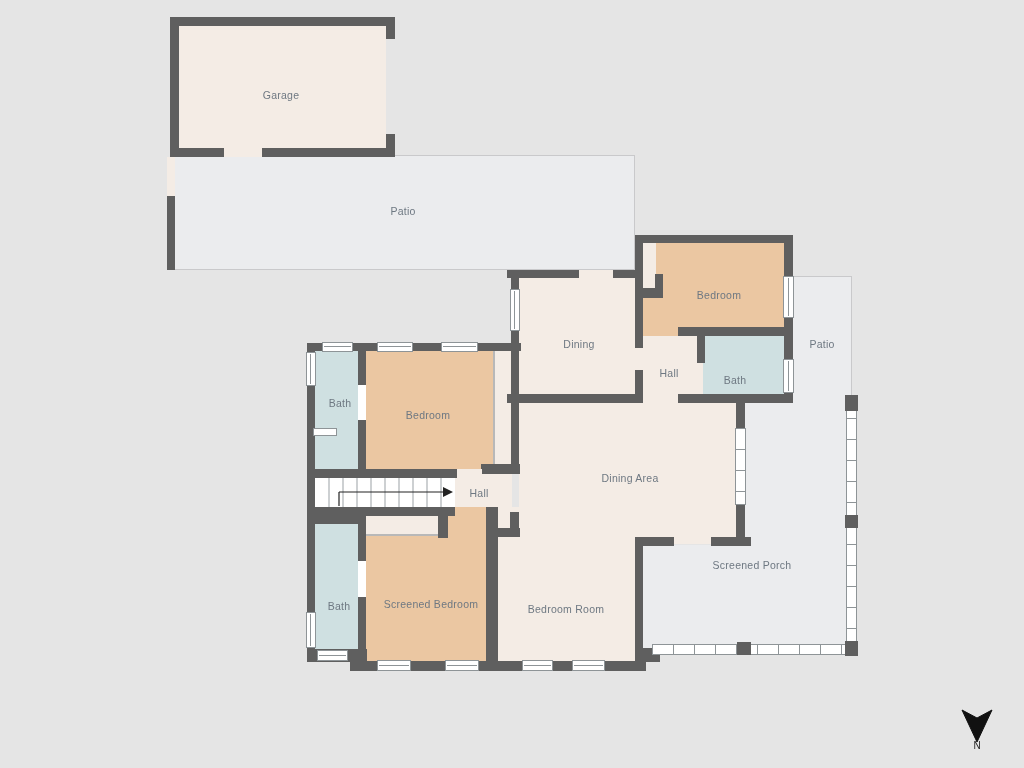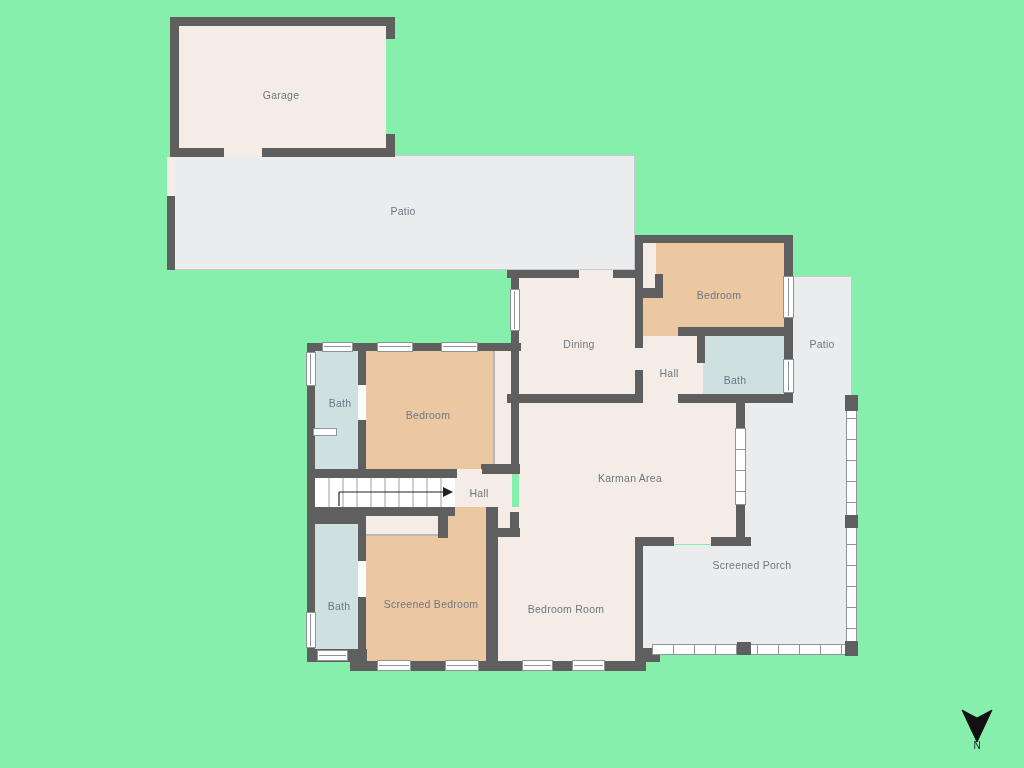--- a/index.html
+++ b/index.html
@@ -1,16 +1,16 @@
 <!DOCTYPE html>
 <html style="--wall: #5f5f5f; --room-cream: #f4ece5; --bedroom-tan: #ebc7a2; --bath-blue: #cfe0e1; --outdoor-gray: #ebecee; --label-text: #6e7882; --footer-text: #4c5257; --compass: #111111;"><head>
 <meta charset="utf-8">
 <style>
   html,body { margin:0; padding:0; background:#ffffff; }
-  .plan { position:relative; width:1024px; height:768px; background:#86efac; overflow:hidden;
+  .plan { position:relative; width:1024px; height:768px; background:#e5e5e5; overflow:hidden;
           font-family:"Liberation Sans", sans-serif; }
   .plan div, .plan span, .plan svg { position:absolute; }
   .wall   { background:var(--wall,#5f5f5f); }
   .c-cream{ background:var(--room-cream,#f4ece5); }
   .c-tan  { background:var(--bedroom-tan,#ebc7a2); }
   .c-blue { background:var(--bath-blue,#cfe0e1); }
   .c-gray { background:var(--outdoor-gray,#ebecee); }
   .thin   { background:#c9c9cb; }
   .patio-border { box-sizing:border-box; border:1px solid #c9c9cb; }
   .win-h, .win-v { background:#fff; border:1px solid #8e9497; box-sizing:border-box; }
@@ -156,21 +156,21 @@
   </svg>
   <div style="left:313px;top:428px;width:24px;height:8px;background:#fff;border:1px solid #8e9497;box-sizing:border-box"></div>
 
   <span class="label" style="left:281px;top:95px">Garage</span>
   <span class="label" style="left:403px;top:211px">Patio</span>
   <span class="label" style="left:579px;top:344px">Dining</span>
   <span class="label" style="left:719px;top:295px">Bedroom</span>
   <span class="label" style="left:669px;top:373px">Hall</span>
   <span class="label" style="left:735px;top:380px">Bath</span>
   <span class="label" style="left:822px;top:344px">Patio</span>
-  <span class="label" style="left:630px;top:478px">Karman Area</span>
+  <span class="label" style="left:630px;top:478px">Dining Area</span>
   <span class="label" style="left:752px;top:565px">Screened Porch</span>
   <span class="label" style="left:340px;top:403px">Bath</span>
   <span class="label" style="left:428px;top:415px">Bedroom</span>
   <span class="label" style="left:479px;top:493px">Hall</span>
   <span class="label" style="left:339px;top:606px">Bath</span>
   <span class="label" style="left:431px;top:604px">Screened Bedroom</span>
   <span class="label" style="left:566px;top:609px">Bedroom Room</span>
 
   <svg style="left:960px;top:708px" width="34" height="36" viewBox="0 0 34 36">
     <polygon points="2,2 17,34 32,2 17,10" fill="#111111" stroke="#111111" stroke-width="1" stroke-linejoin="round"></polygon>

